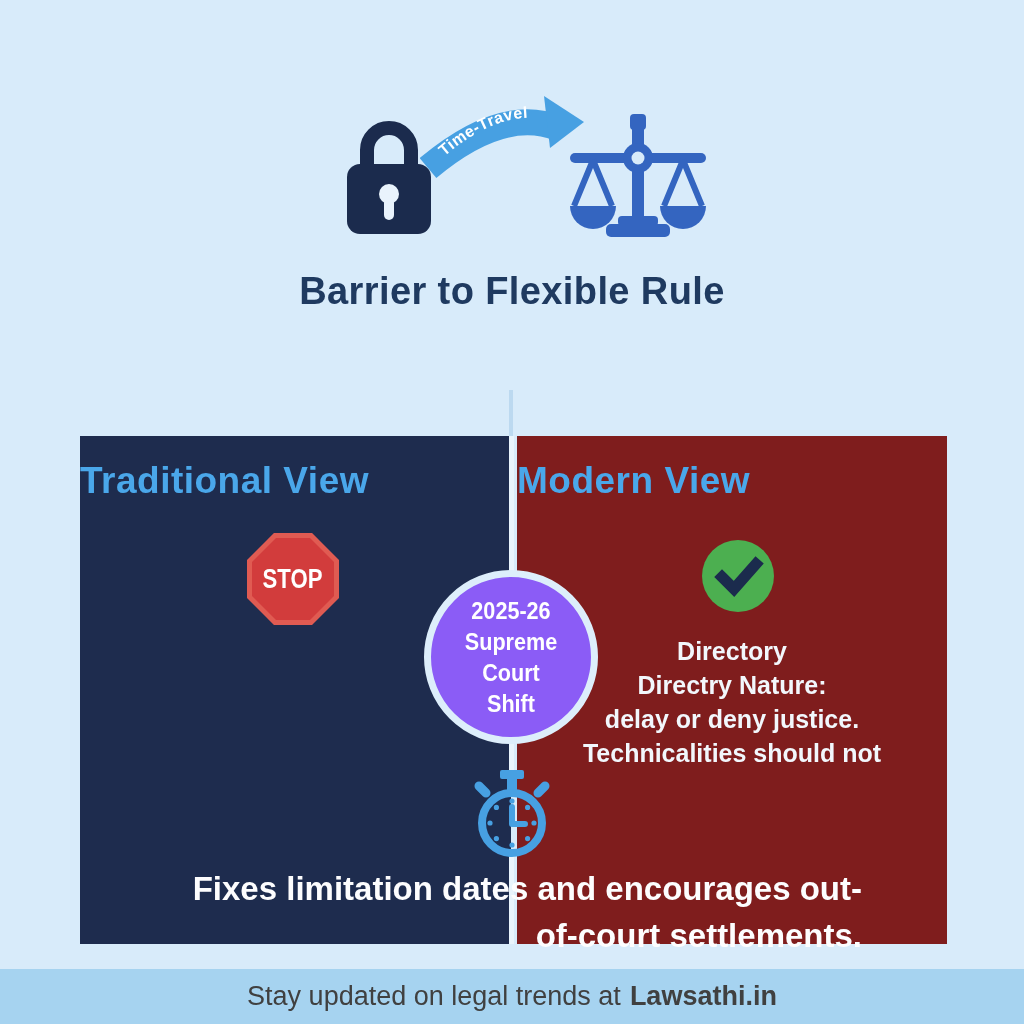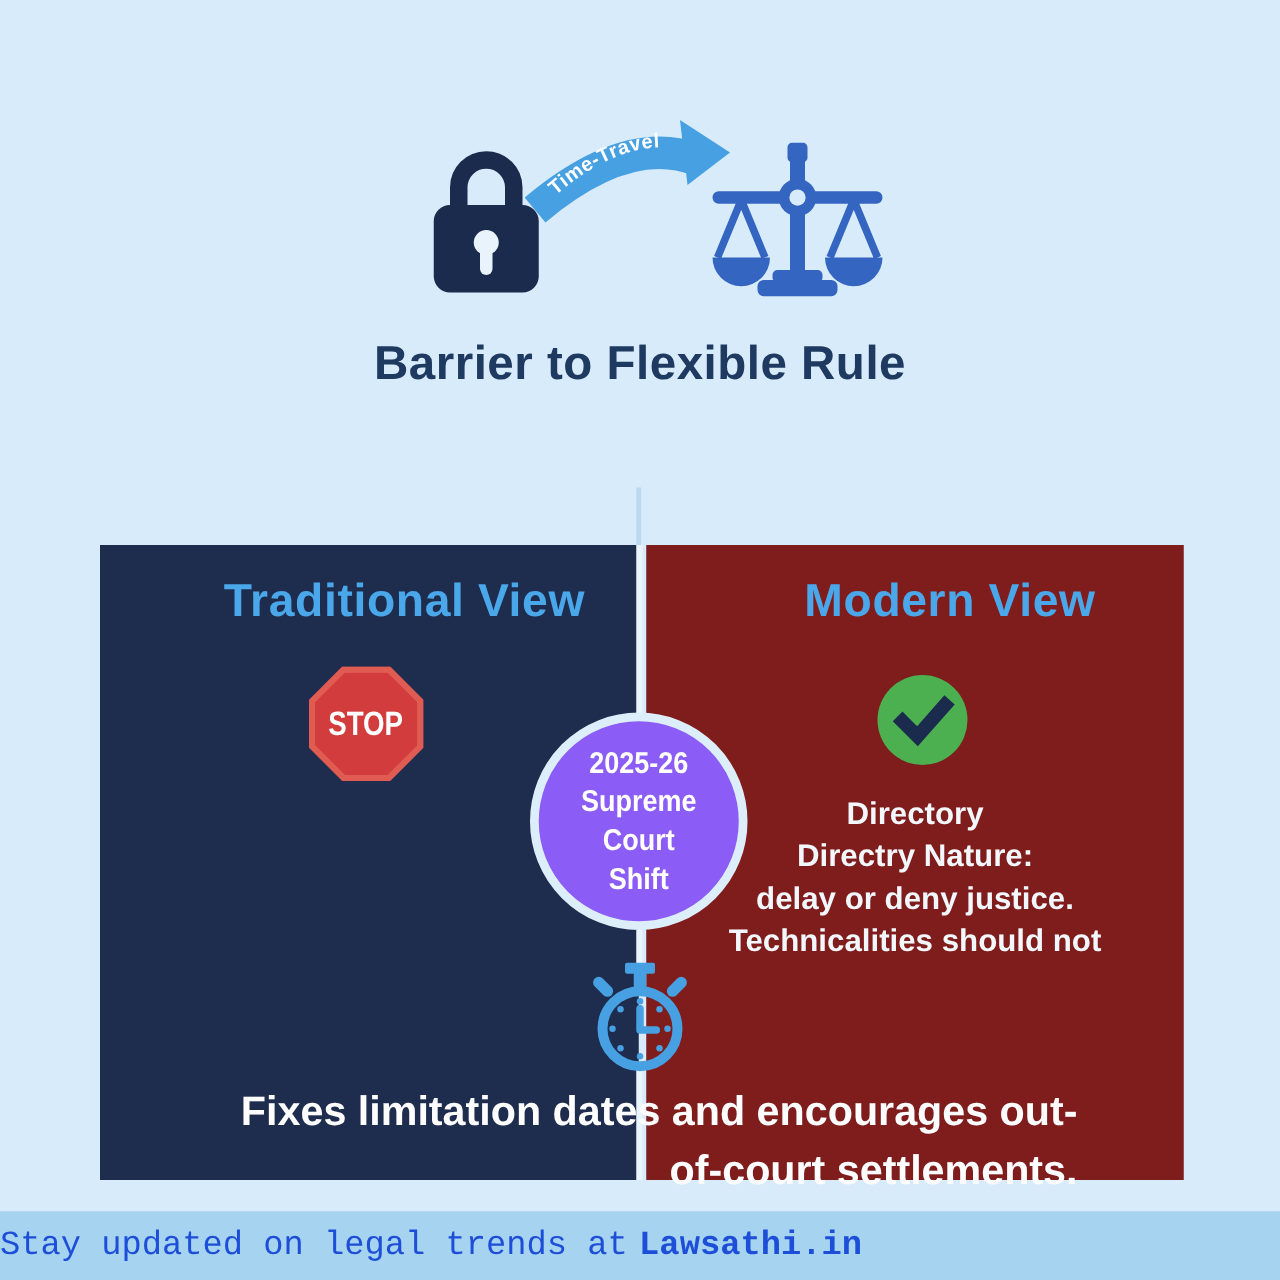--- a/index.html
+++ b/index.html
@@ -21,22 +21,22 @@
   .divider-top{position:absolute;left:509px;top:390px;width:4px;height:46px;background:#bcd9f0;}
   .divider-seg{position:absolute;left:509px;width:5px;background:#e9f4fc;z-index:2;}
   .seg1{top:436px;height:144px;}
   .seg2{top:744px;height:30px;}
   .seg3{top:853px;height:91px;}
   
   .panel{position:absolute;top:436px;height:508px;}
   .panel-left{left:80px;width:431px;background:#1e2c4e;}
   .panel-right{left:517px;width:430px;background:#7f1d1d;}
   .panel-heading{
-    position:absolute;top:24px;left:0;width:100%;text-align:center;
-    font-size:37px;font-weight:bold;color:#4aa7ea;letter-spacing:.5px;padding-left:28px;
+    position:absolute;top:24px;left:0;width:100%;text-align:left;
+    font-size:37px;font-weight:bold;color:#4aa7ea;letter-spacing:.5px;
   }
   .body-text{
     position:absolute;top:198px;left:0;width:100%;text-align:center;
     color:#f2f7fc;font-weight:bold;font-size:25px;line-height:1.36;
   }
   .body-text span{display:block;}
   
   .stop-sign{
     position:absolute;left:247px;top:533px;width:92px;height:92px;background:#e05b52;
     clip-path:polygon(29.3% 0,70.7% 0,100% 29.3%,100% 70.7%,70.7% 100%,29.3% 100%,0 70.7%,0 29.3%);
@@ -63,22 +63,22 @@
   
   .stopwatch-wrap{position:absolute;left:468px;top:770px;z-index:3;}
   
   .caption{
     position:absolute;left:162px;top:866px;width:700px;text-align:right;z-index:4;
     color:#fdfdfe;font-weight:bold;font-size:33px;line-height:1.42;
   }
   
   .footer{
     position:absolute;left:0;top:969px;width:1024px;height:55px;background:#a6d3f0;
-    display:flex;align-items:center;justify-content:flex-start;
-    font-size:27px;color:#1d4ed8;font-family:Liberation Mono, monospace;
+    display:flex;align-items:center;justify-content:center;
+    font-size:27px;color:#404040;
   }
   .footer .brand{font-weight:bold;margin-left:9px;}
 </style>
 </head>
 <body>
 
 <div class="canvas">
 
   <div class="lock-wrap">
     <svg width="96" height="132" viewBox="0 0 96 132">

